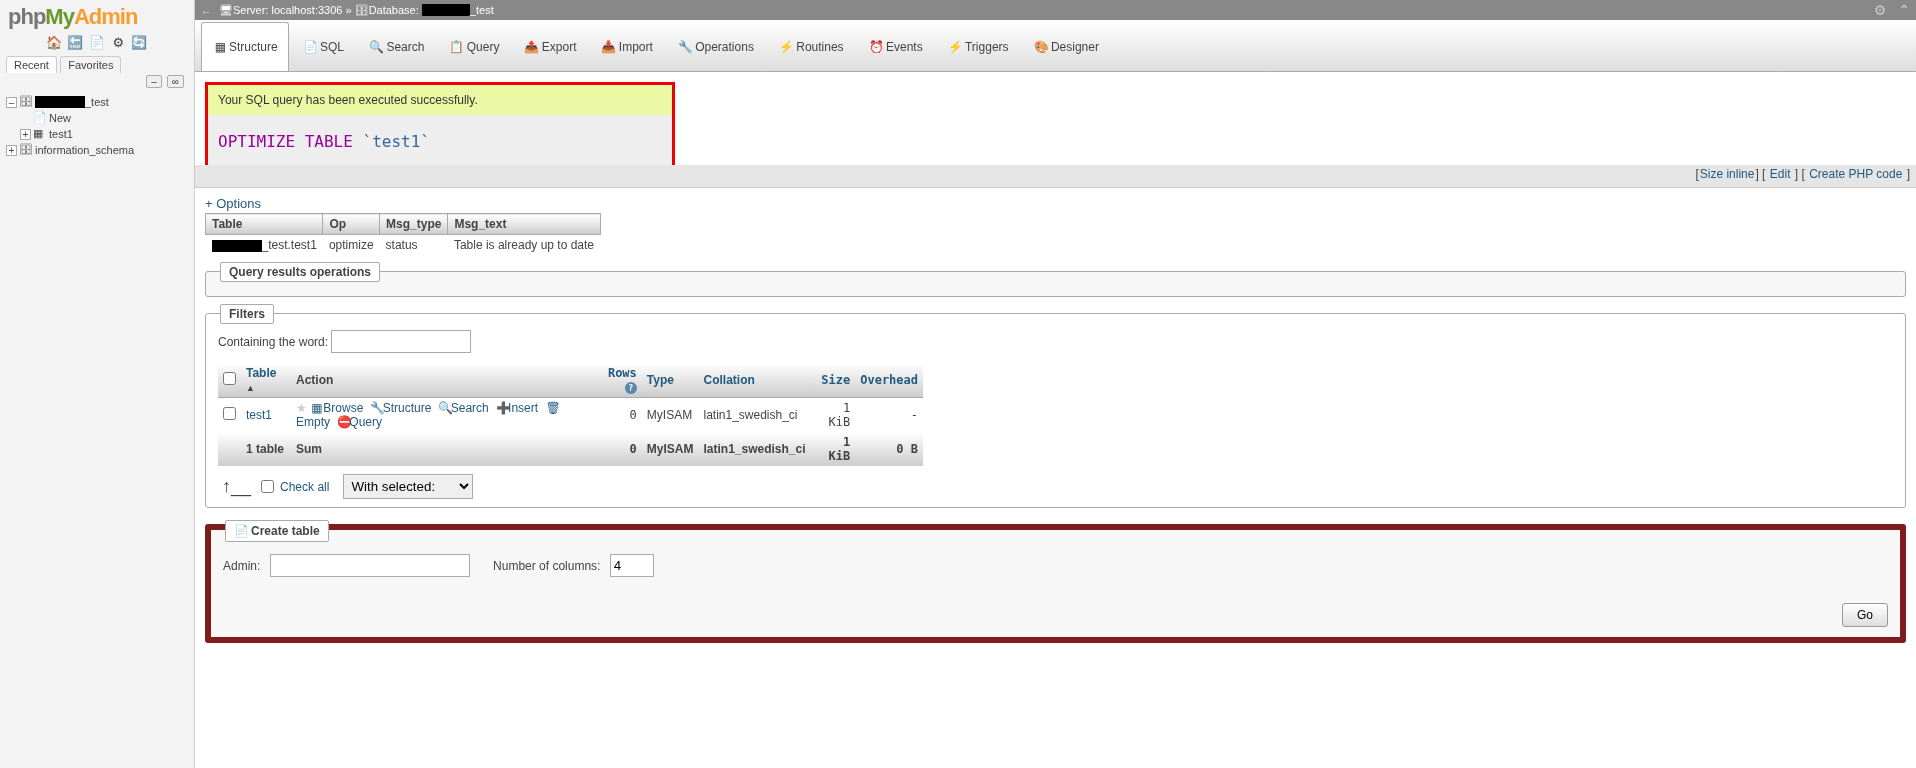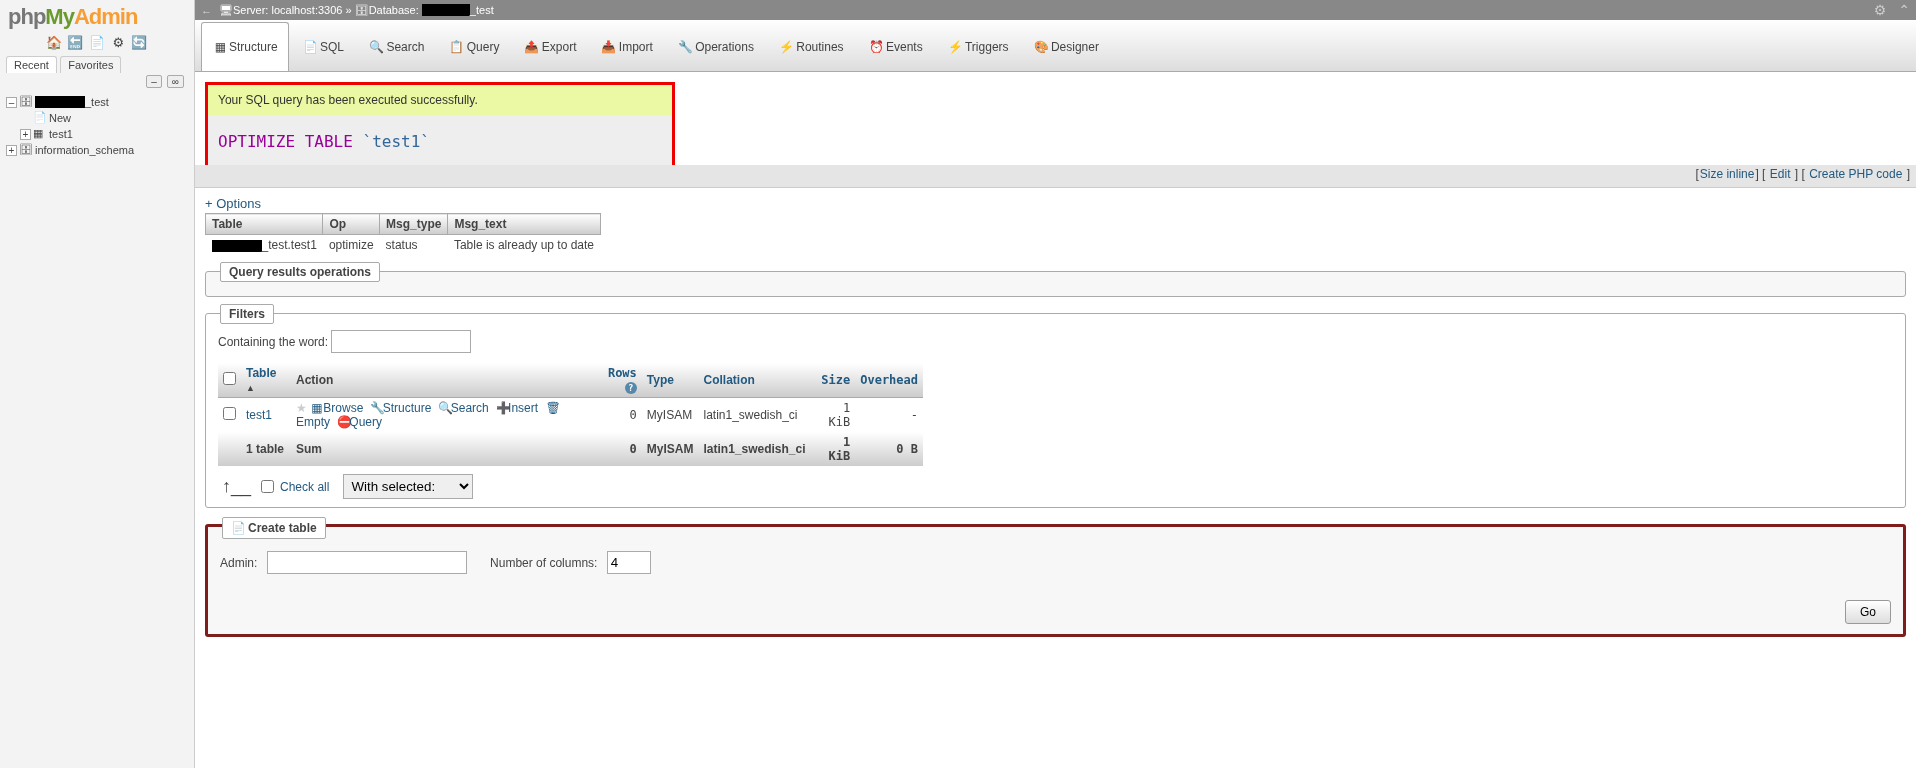--- a/index.html
+++ b/index.html
@@ -78,21 +78,21 @@
 .tbl-list .sum-row td { background: linear-gradient(#fff,#ccc); font-weight: bold; }
 .help-icon { display: inline-block; width: 12px; height: 12px; background: #58a; color: #fff; border-radius: 50%; text-align: center; line-height: 12px; font-size: 9px; margin-left: 2px; }
 
 .checkall-row { padding: 8px 4px; display: flex; align-items: center; }
 .checkall-row .arrow { font-size: 18px; margin-right: 10px; }
 .checkall-row select { margin-left: 14px; border: 1px solid #aaa; padding: 3px; width: 130px; }
 
 .bottom-links { padding: 6px 0; }
 .bottom-links a { margin-right: 10px; }
 
-.create-panel { border: 3px solid #7f1d1d; border-radius: 3px; margin-top: 16px; padding: 16px 12px 60px; position: relative; background: #f7f7f7; }
+.create-panel { border: 6px solid #7f1d1d; border-radius: 3px; margin-top: 16px; padding: 16px 12px 60px; position: relative; background: #f7f7f7; }
 .create-legend { position: absolute; top: -10px; left: 14px; background: #fff; border: 1px solid #aaa; padding: 3px 8px; font-size: 12px; font-weight: bold; border-radius: 2px; }
 .create-legend .cicon { display: inline-block; width: 14px; margin-right: 3px; }
 .create-fields { padding-top: 8px; }
 .create-fields label { margin-right: 6px; }
 .create-fields input { border: 1px solid #aaa; padding: 3px; margin-right: 20px; }
 .create-fields .name-input { width: 200px; }
 .create-fields .cols-input { width: 44px; }
 
 .go-btn { position: absolute; right: 12px; bottom: 10px; background: linear-gradient(#fff,#ddd); border: 1px solid #999; padding: 4px 14px; border-radius: 3px; cursor: pointer; font-size: 12px; }
 </style>

